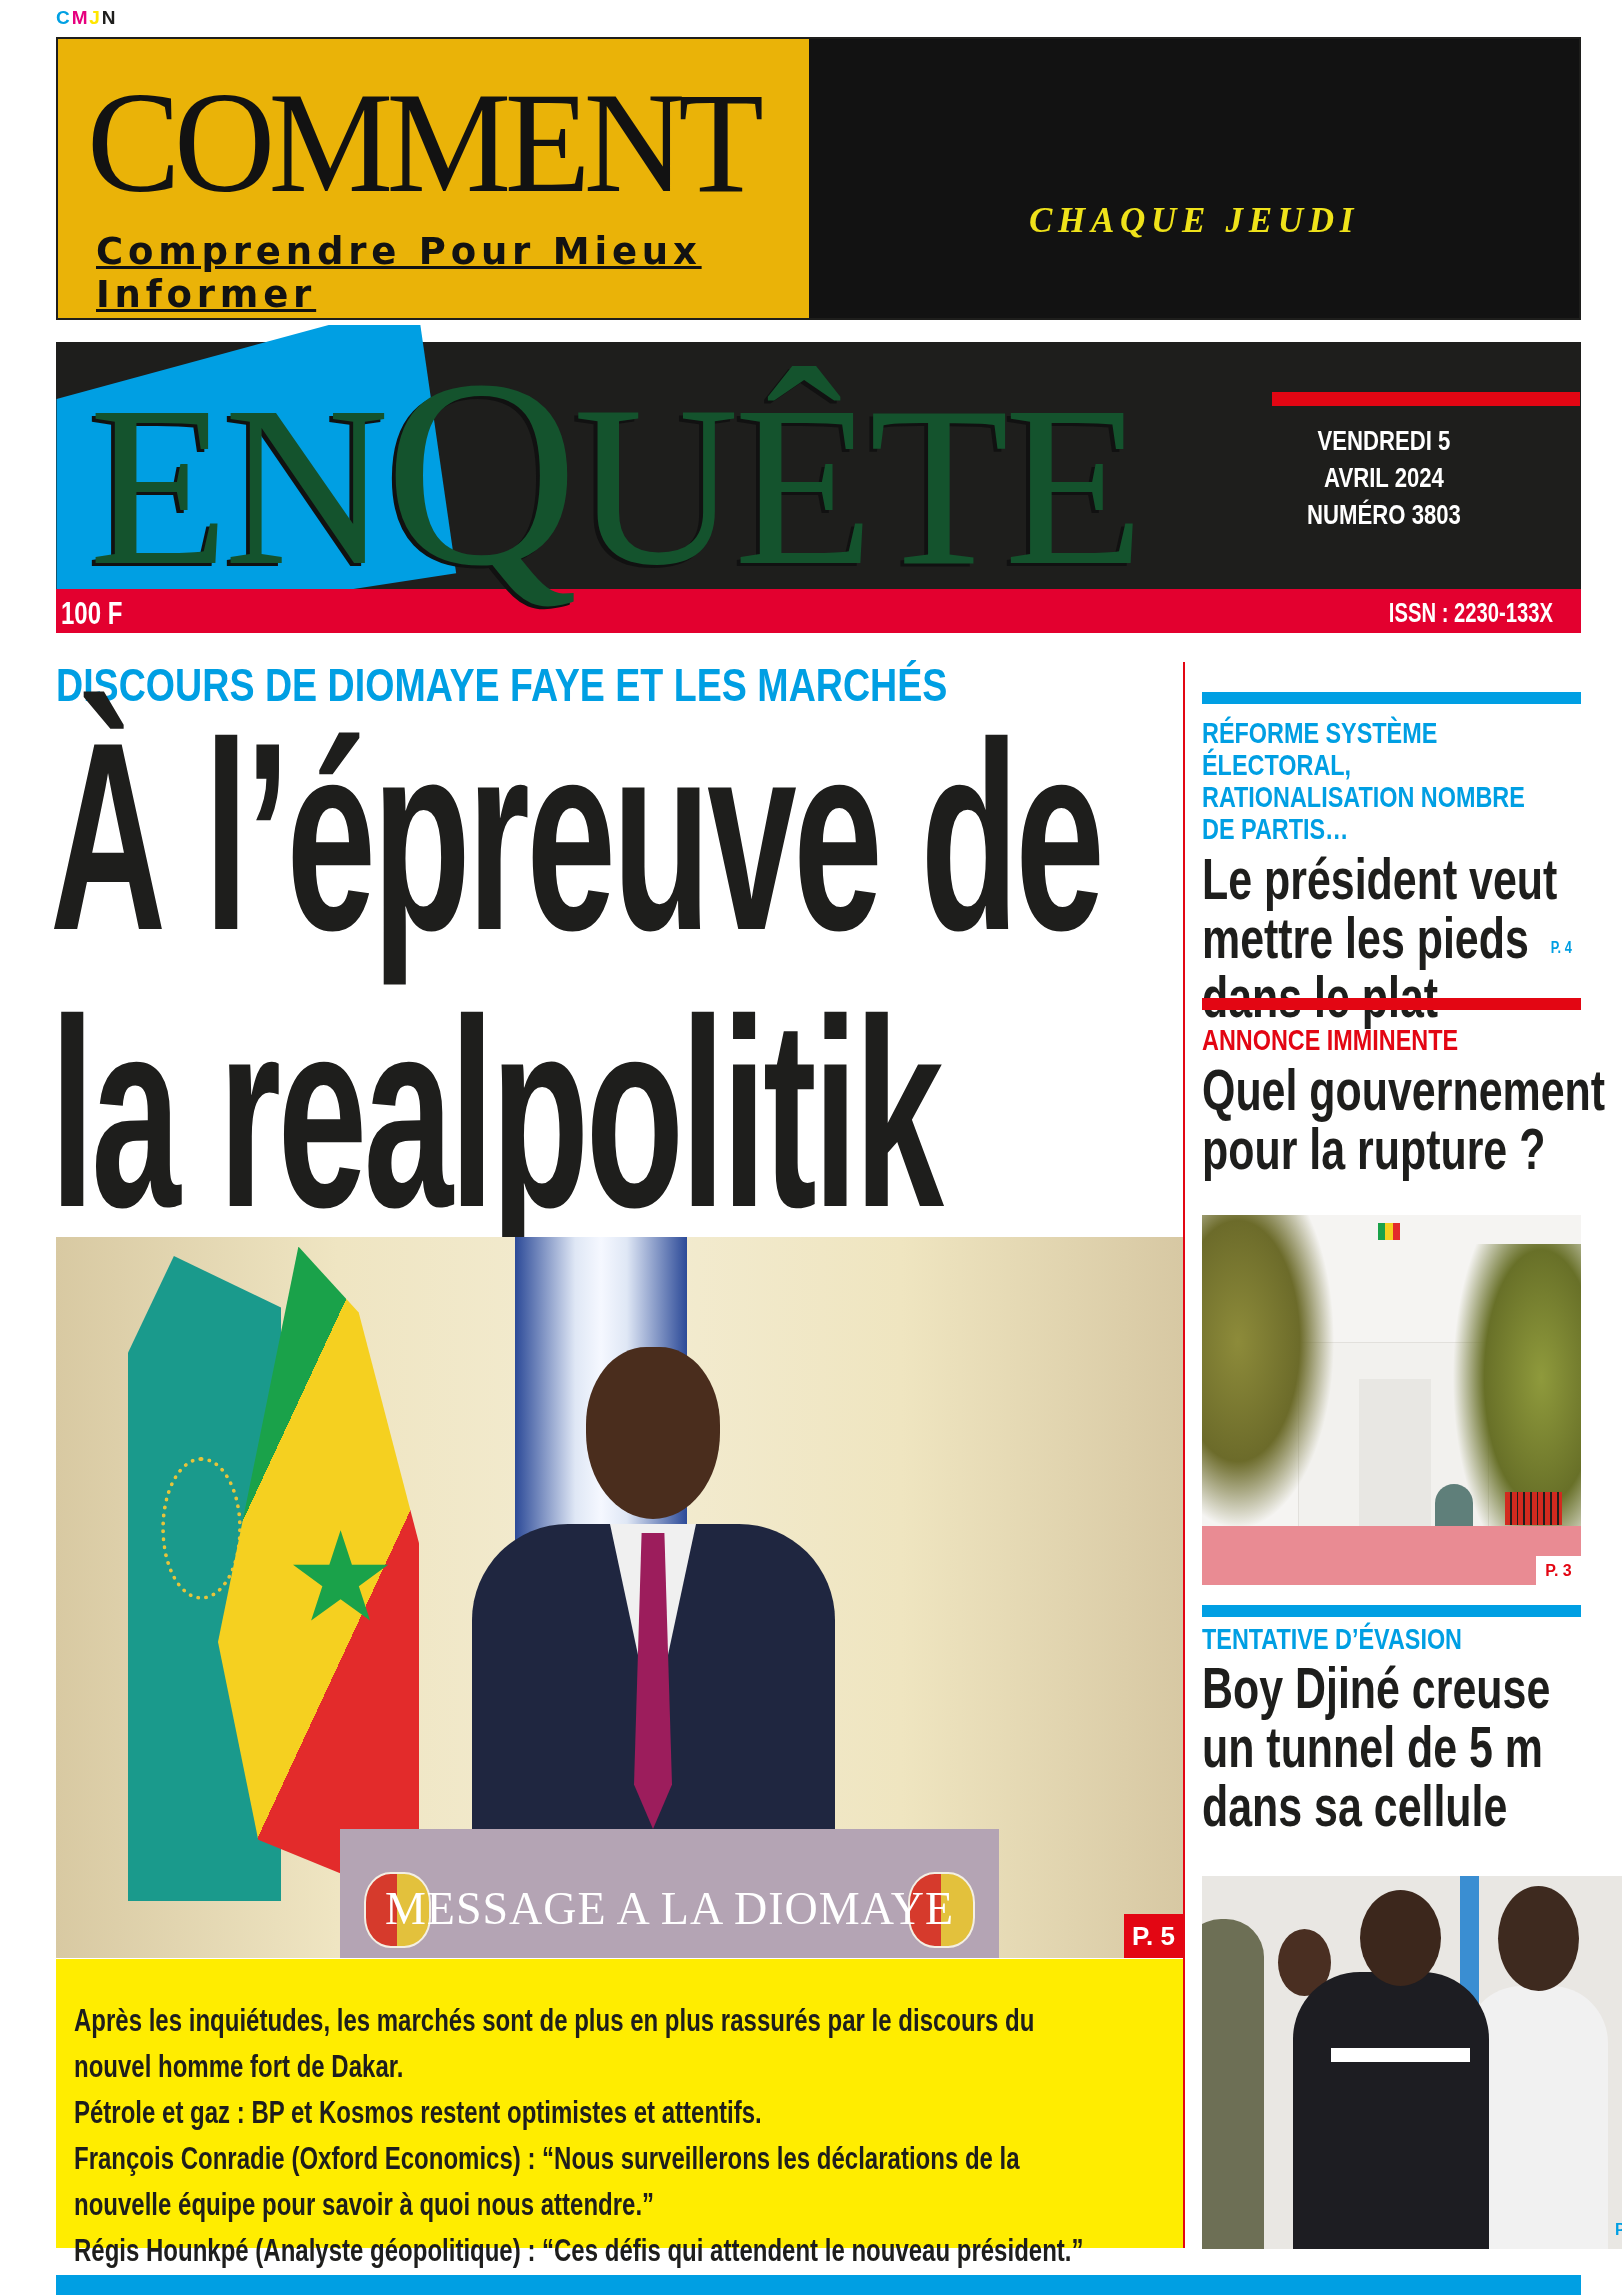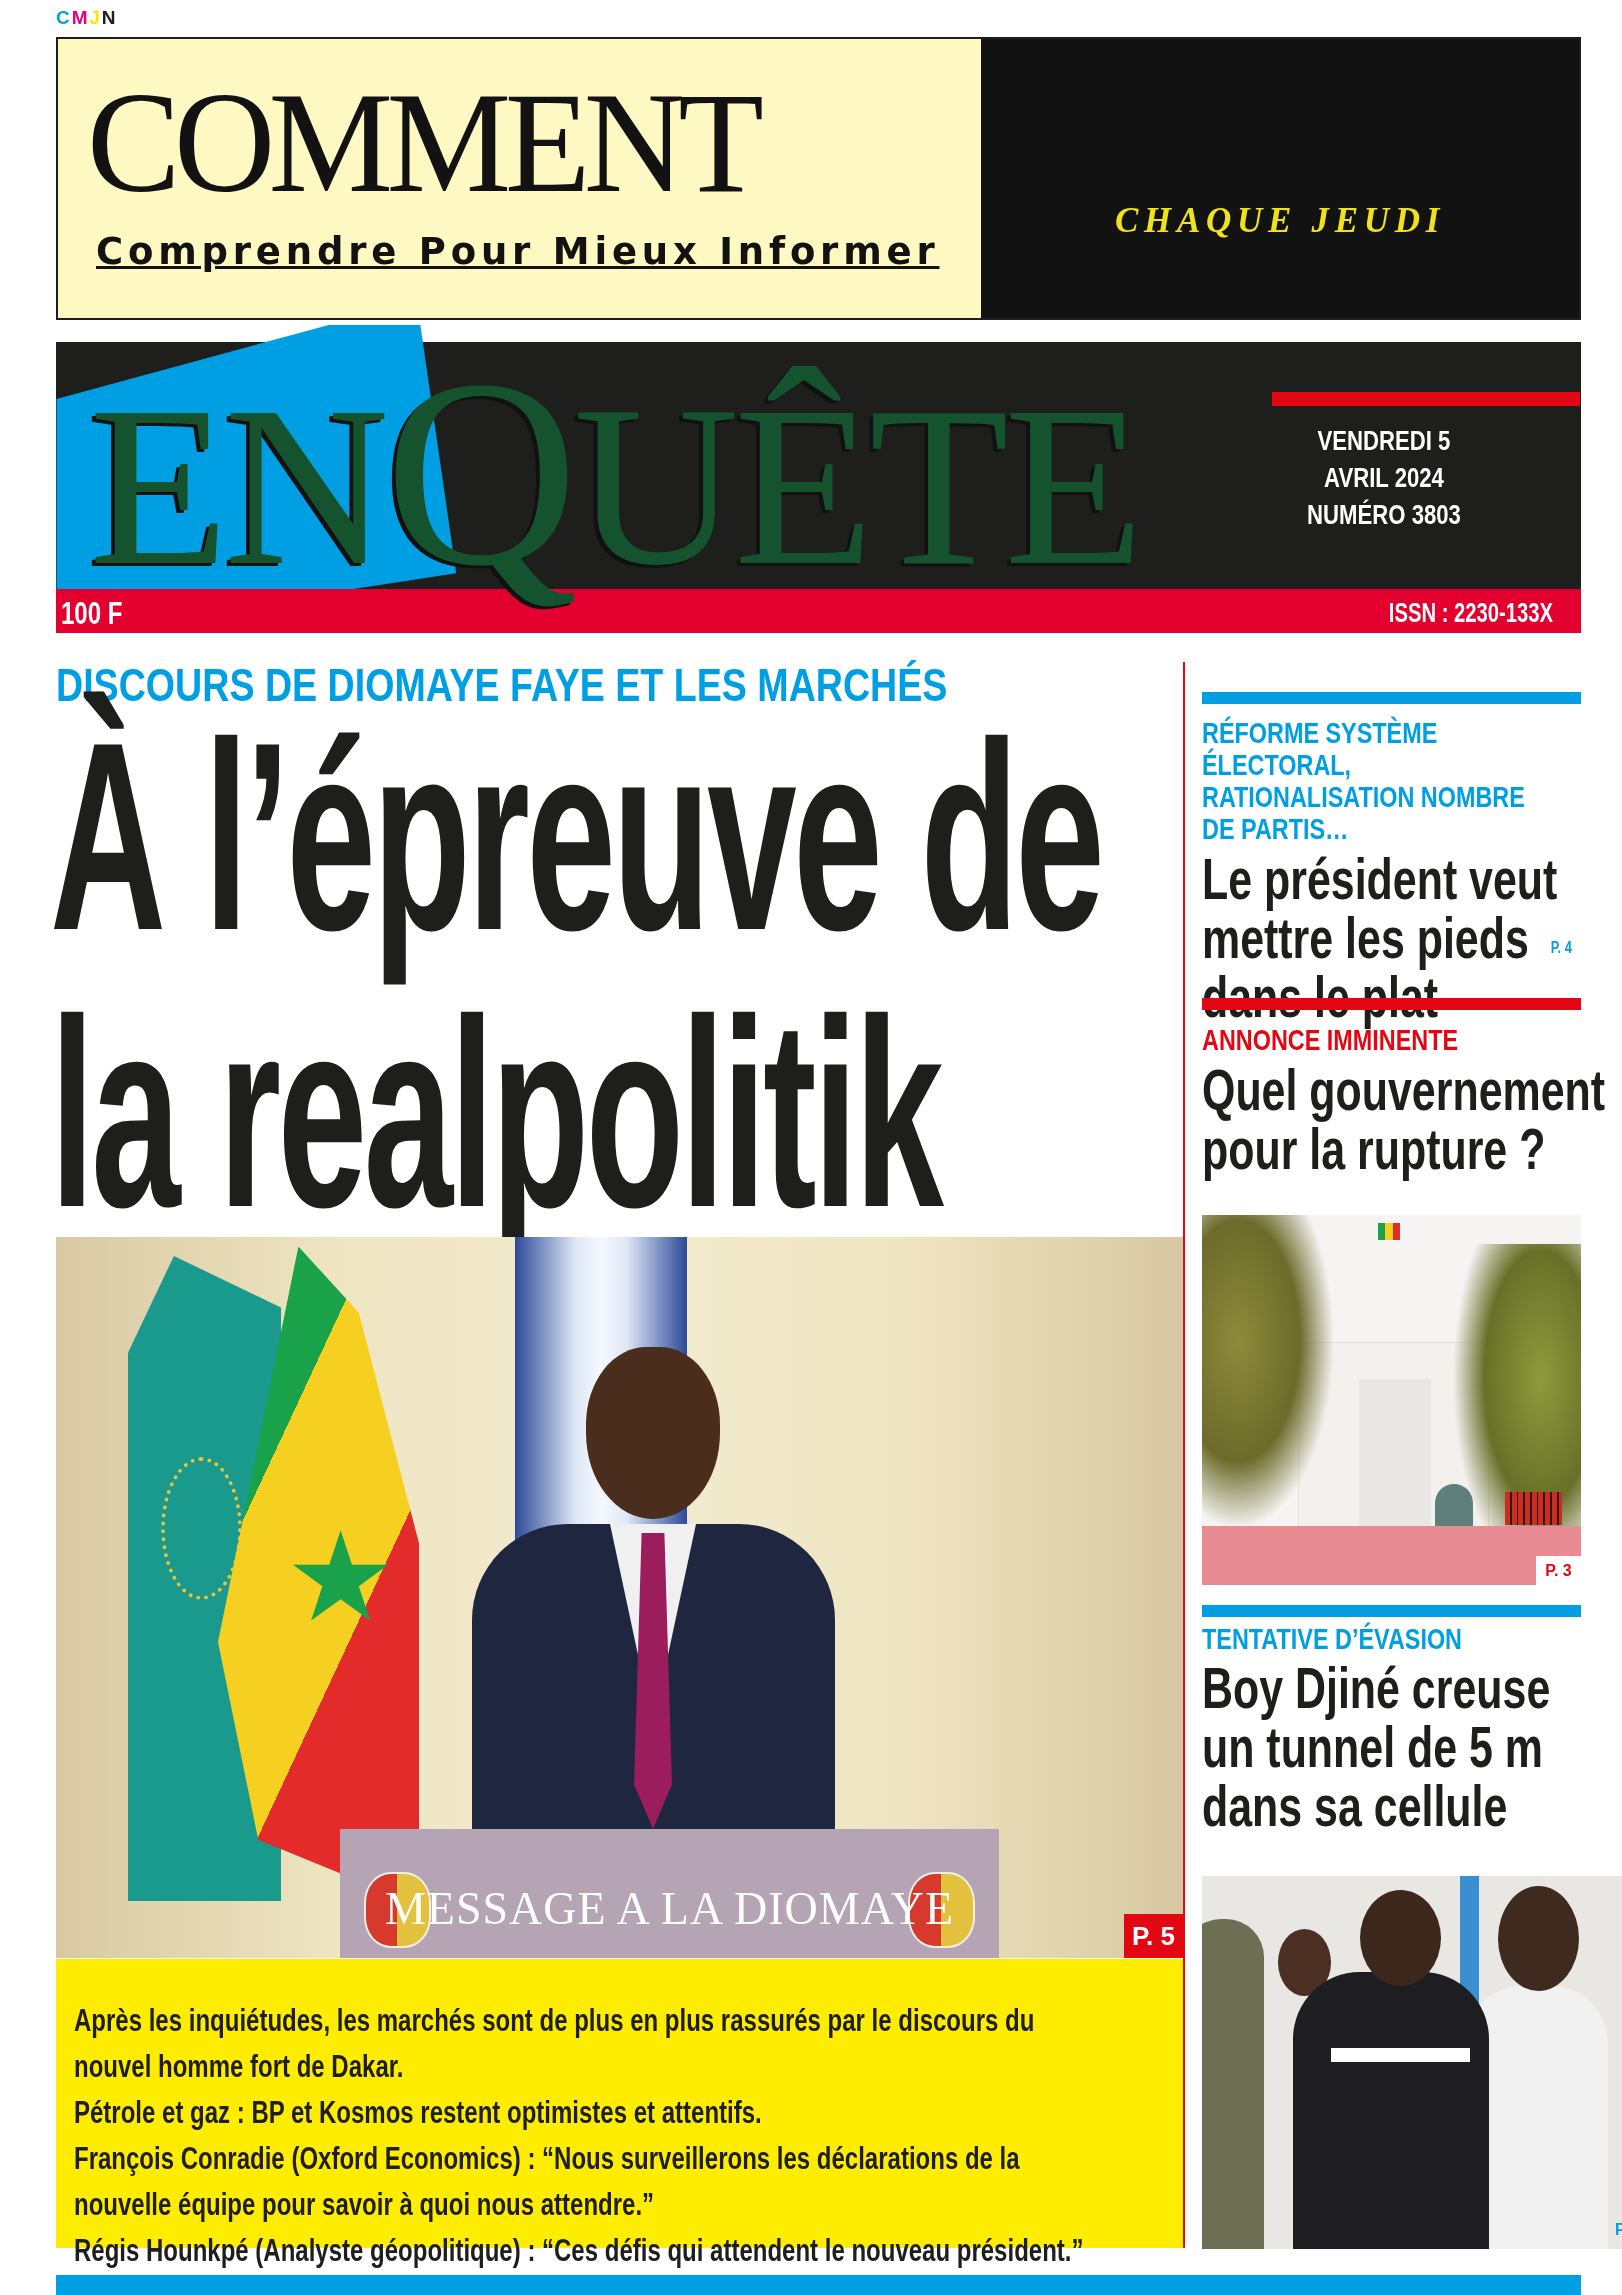--- a/index.html
+++ b/index.html
@@ -6,21 +6,21 @@
   html, body { width: 1623px; height: 2295px; background: #ffffff; overflow: hidden; }
   body { position: relative; font-family: "Liberation Sans", sans-serif; color: #1e1e1c; }
   .abs { position: absolute; }
 
   
   .cmjn { left: 56px; top: 6.7px; font-family: "Liberation Sans Narrow", "Liberation Sans", sans-serif; font-weight: bold; font-size: 19px; letter-spacing: 1.9px; }
   .cmjn .c { color: #00a0e3; } .cmjn .m { color: #e6007e; } .cmjn .j { color: #ffe600; } .cmjn .n { color: #1e1e1c; }
 
   
   .ad { left: 56px; top: 37px; width: 1525px; height: 283px; border: 2.4px solid #1e1e1c; display: flex; }
-  .ad-left { width: 923px; height: 100%; background: #fef9c3; position: relative; }
+  .ad-left { width: 751px; height: 100%; background: #eab308; position: relative; }
   .ad-right { flex: 1; height: 100%; background: #121212; position: relative; }
   .ad-brand { position: absolute; left: 29px; top: 33px; font-family: "Liberation Serif", serif; font-size: 143px; line-height: 143px; letter-spacing: -6.7px; color: #121212; transform: scaleX(0.98); transform-origin: left; }
   .ad-tagline { position: absolute; left: 38px; top: 191px; font-family: "DejaVu Sans", sans-serif; font-weight: bold; font-size: 37px; letter-spacing: 4.8px; color: #121212; text-decoration: underline; }
   .ad-soon { position: absolute; left: 0; right: 0; top: 84px; text-align: center; font-family: "Liberation Serif", serif; font-weight: bold; font-style: italic; font-size: 68px; letter-spacing: 3.8px; color: #efe21a; }
   .ad-weekly { position: absolute; left: 0; right: 0; top: 162px; text-align: center; font-family: "Liberation Serif", serif; font-weight: bold; font-style: italic; font-size: 35px; letter-spacing: 5.7px; color: #efe21a; }
 
   
   .mast { left: 56px; top: 325px; width: 1525px; height: 309px; }
   .mast-dark { position: absolute; left: 0; top: 16.7px; width: 100%; height: 247px; background: #1e1e1c; }
   .mast-blue { position: absolute; left: 0; top: 0; width: 100%; height: 264px; }

